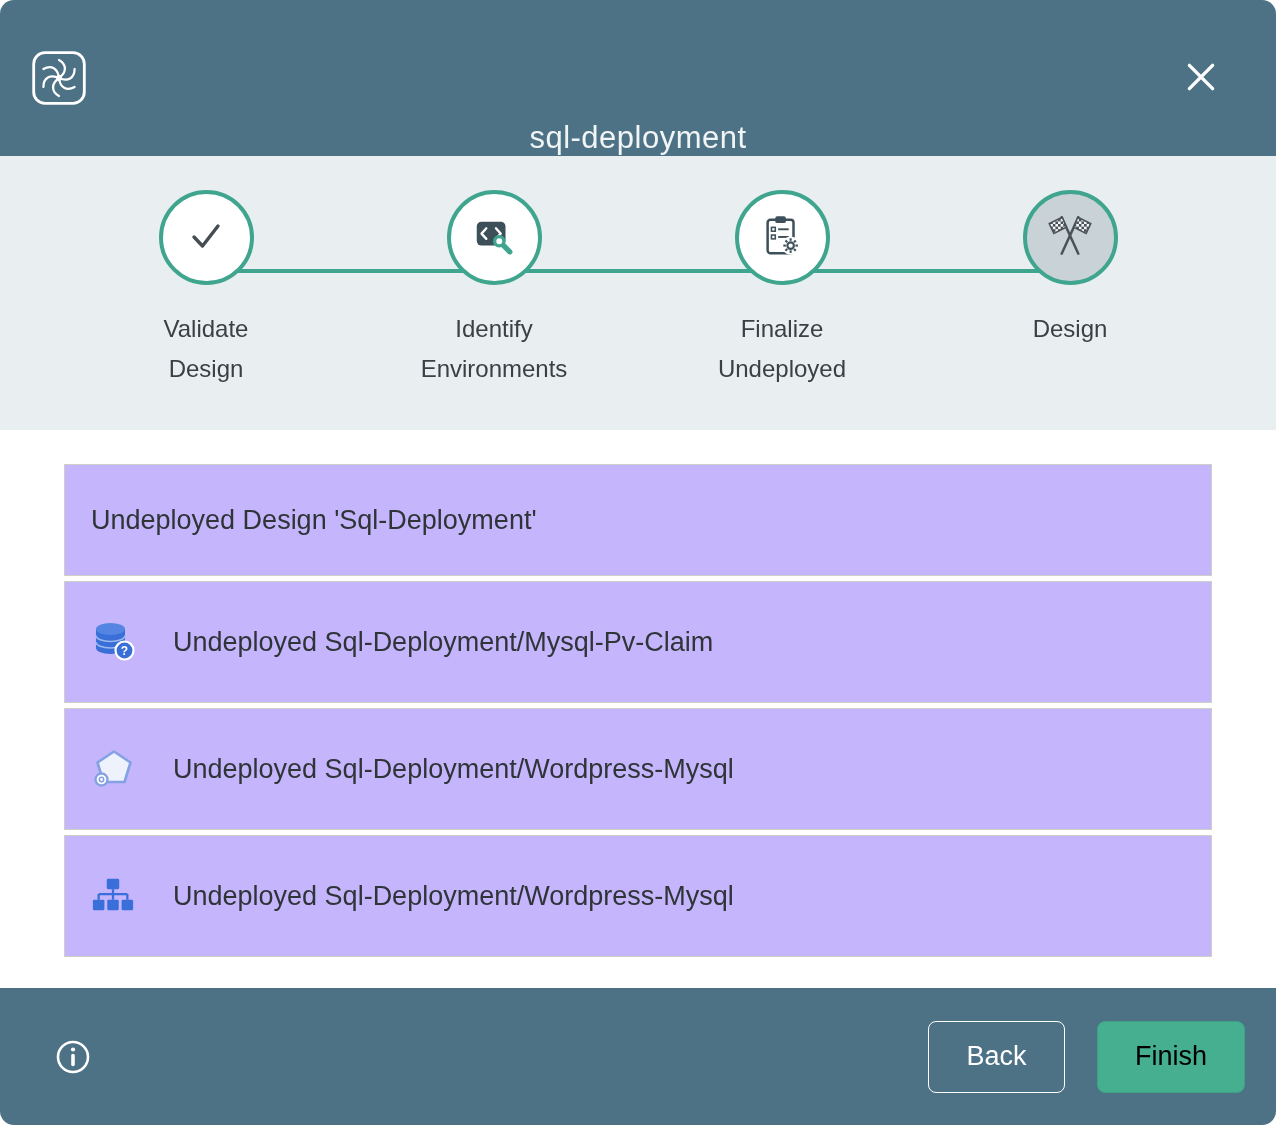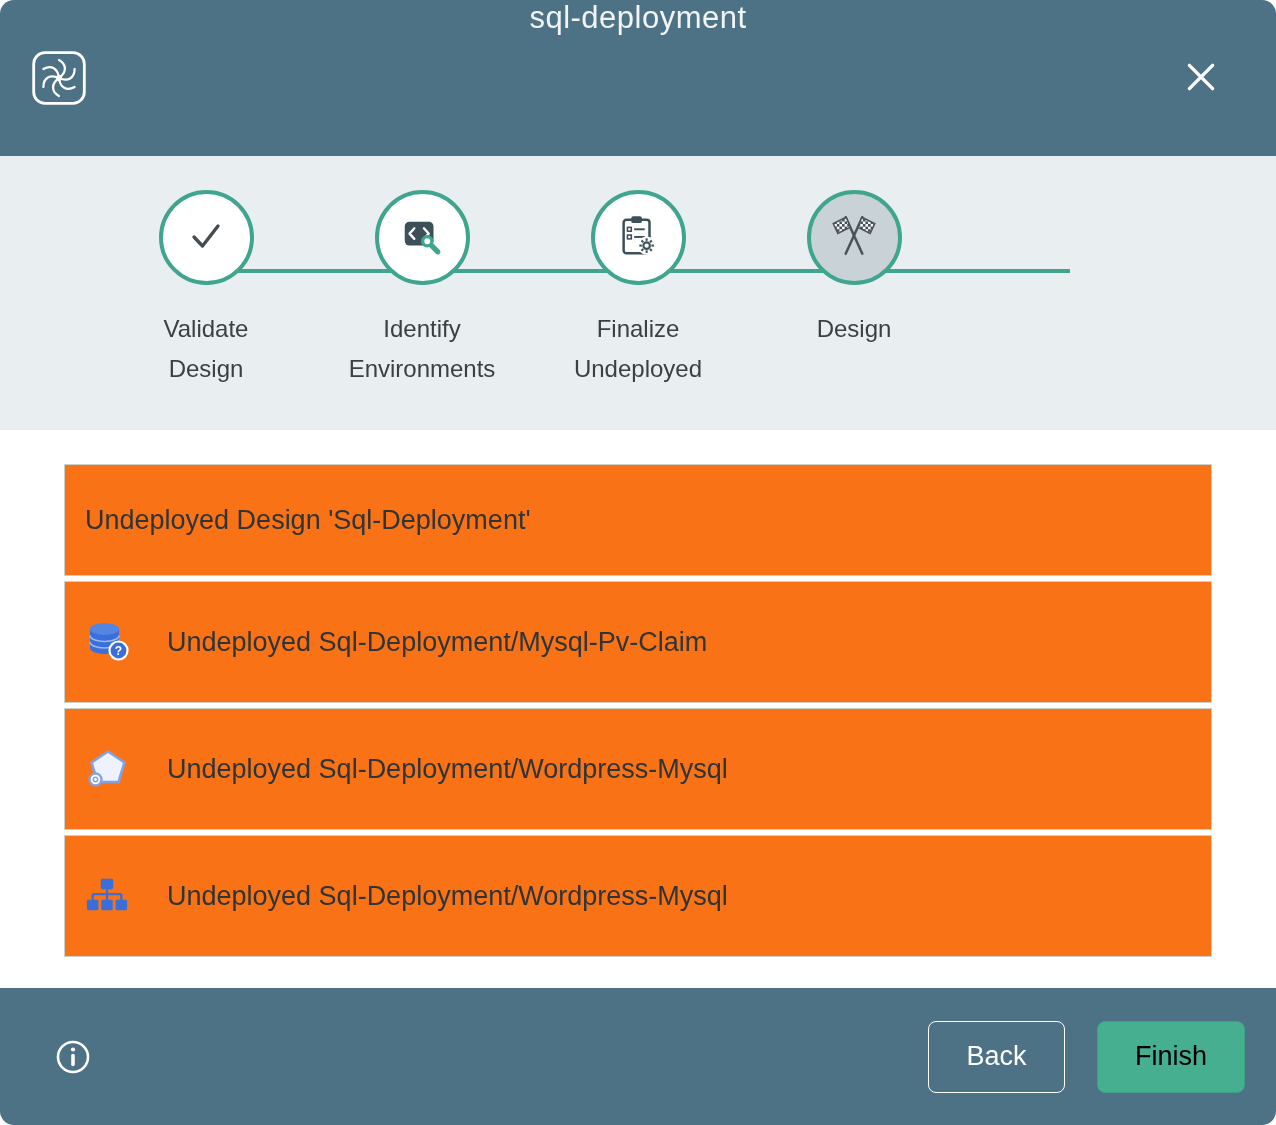--- a/index.html
+++ b/index.html
@@ -4,44 +4,44 @@
 <style>
   * { box-sizing: border-box; margin: 0; padding: 0; }
   html, body { width: 1276px; height: 1125px; }
   body { font-family: "Liberation Sans", sans-serif; background: #ffffff; }
 
   .app { width: 1276px; height: 1125px; display: flex; flex-direction: column;
          border-radius: 14px; overflow: hidden; background: #fff; }
 
   
   .header { height: 156px; background: #4d7286; position: relative;
-            display: flex; align-items: flex-start; flex: 0 0 auto; }
+            display: flex; align-items: flex-end; flex: 0 0 auto; }
   .logo { position: absolute; left: 32px; top: 51px; }
   .title { width: 100%; text-align: center; color: #f2f5f6; font-size: 31px; letter-spacing: 0.5px; }
   .close-btn { position: absolute; right: 56px; top: 58px; background: none; border: none;
                cursor: pointer; padding: 0; line-height: 0; }
 
   
   .stepper-section { height: 274px; background: #e9eef0; flex: 0 0 auto; }
-  .stepper { position: relative; width: 1080px; margin: 0 auto; padding-top: 34px; display: flex; }
+  .stepper { position: relative; width: 1080px; margin: 0 auto; padding-top: 34px; display: flex; justify-content: space-between; }
   .connector { position: absolute; left: 108px; right: 108px; top: 113px; height: 4px;
                background: #3fa58f; }
   .step { width: 216px; display: flex; flex-direction: column; align-items: center; position: relative; }
   .step-circle { width: 95px; height: 95px; border-radius: 50%; border: 4px solid #3fa58f;
                  background: #ffffff; display: flex; align-items: center; justify-content: center;
                  position: relative; z-index: 1; }
   .step.active .step-circle { background: #c9d2d6; }
   .step-label { margin-top: 24px; font-size: 24px; color: #3a4043; text-align: center;
                 line-height: 40px; max-width: 165px; }
 
   
   .content { flex: 1; background: #ffffff; padding: 34px 64px 0; }
   .panel { width: 1148px; }
-  .row { background: #f97316; border: 1px solid #cdd0c6; margin-bottom: 5px;
-         display: flex; align-items: center; padding: 0 20px; min-height: 122px; }
+  .row { background: #c4b5fd; border: 1px solid #cdd0c6; margin-bottom: 5px;
+         display: flex; align-items: center; padding: 0 26px; min-height: 122px; }
   .row.plain { min-height: 112px; }
   .row-icon { width: 48px; margin-right: 34px; display: flex; align-items: center; flex: 0 0 auto; }
   .row-text { font-size: 27px; color: #2f3437; }
 
   
   .footer { height: 137px; background: #4d7286; display: flex; align-items: center;
             justify-content: space-between; padding: 0 31px 0 55px; flex: 0 0 auto; margin-top: 12px; }
   .info-btn { background: none; border: none; cursor: pointer; padding: 0; line-height: 0; }
   .footer-buttons { display: flex; gap: 32px; }
   .btn { height: 72px; font-size: 27px; border-radius: 8px; cursor: pointer;

